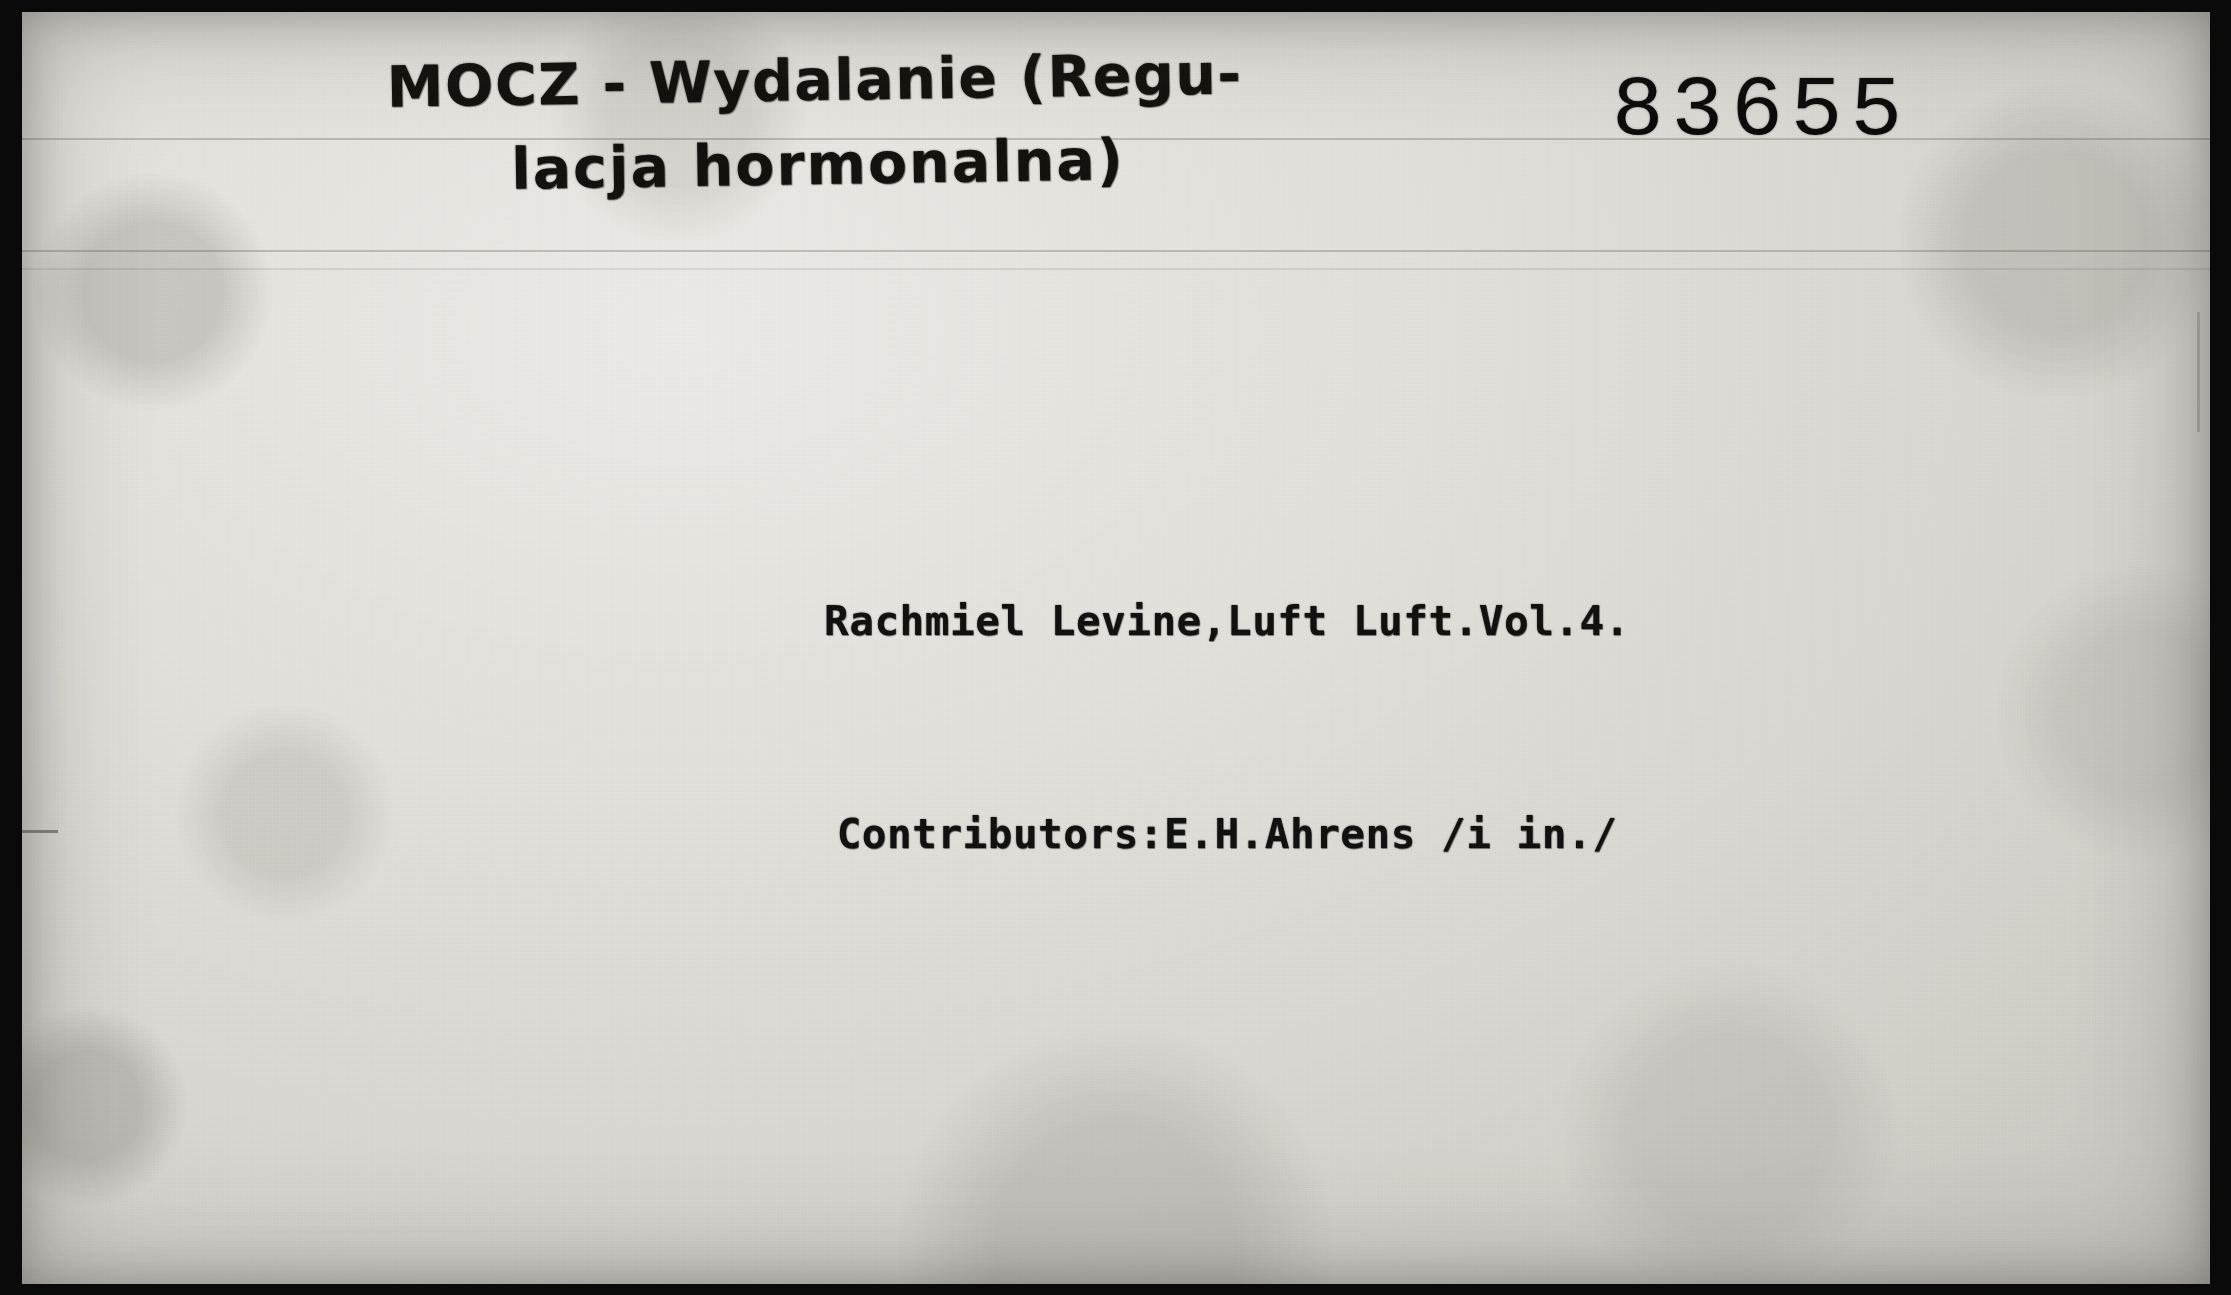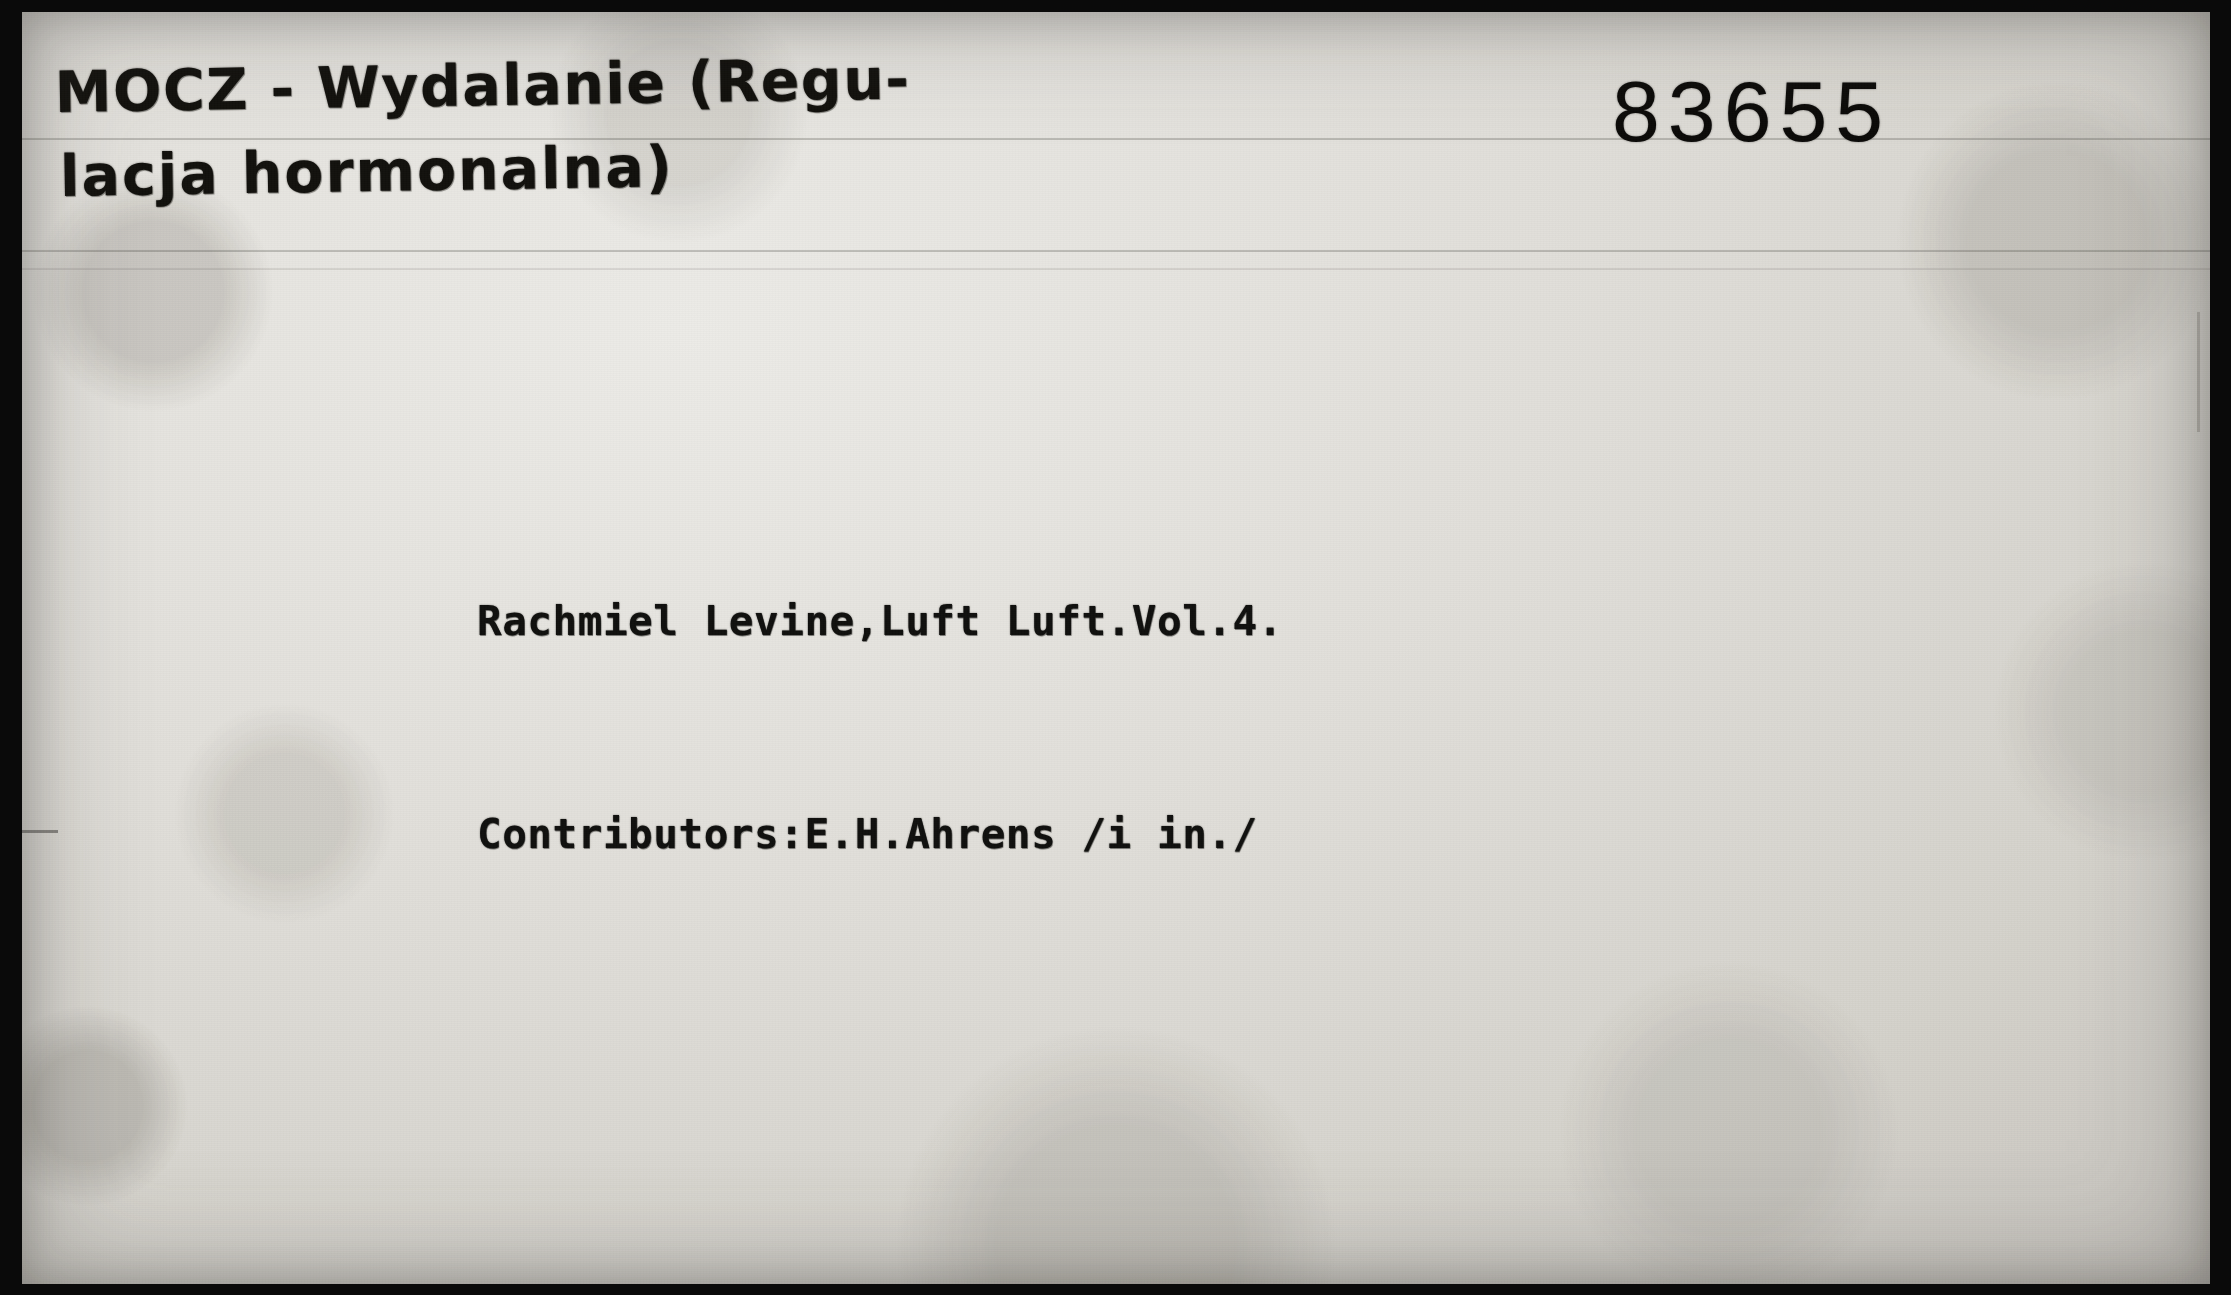--- a/index.html
+++ b/index.html
@@ -25,20 +25,21 @@
   .card {
     position: absolute;
     left: 22px;
     top: 12px;
     width: 2188px;
     height: 1272px;
     background:
       radial-gradient(ellipse at 30% 25%, #e9e8e4 0%, #dedcd7 40%, #d2d0ca 75%, #c6c3bd 100%);
     overflow: hidden;
     filter: contrast(1.02);
+    text-align: center;
   }
 
   
   .grain {
     position: absolute;
     inset: 0;
     pointer-events: none;
     background-image:
       radial-gradient(circle at 6% 22%, rgba(140,136,128,0.30) 0 70px, rgba(140,136,128,0) 120px),
       radial-gradient(circle at 12% 63%, rgba(150,146,138,0.22) 0 60px, rgba(150,146,138,0) 110px),
@@ -116,21 +117,21 @@
     display: block;
     margin-left: 4px;
     letter-spacing: 2px;
   }
 
   
   .accession {
     position: absolute;
     left: 1590px;
     top: 50px;
-    font-family: Liberation Sans, sans-serif;
+    font-family: Liberation Mono, monospace;
     font-weight: 400;
     font-size: 86px;
     letter-spacing: 8px;
     color: #0e0d0b;
     text-shadow: 0 0 2px rgba(14,13,11,0.5);
   }
 
   
   .typed {
     position: absolute;

